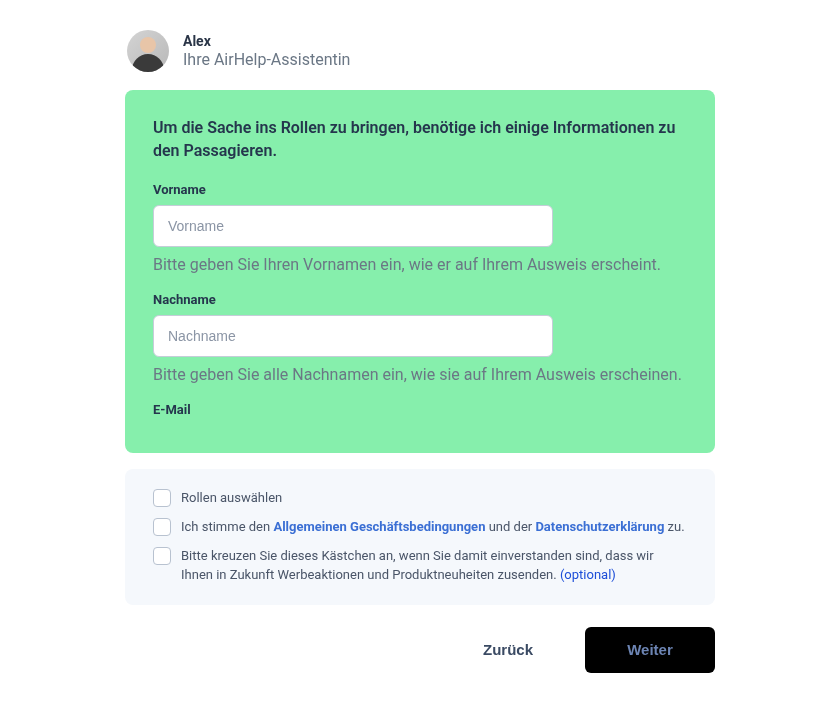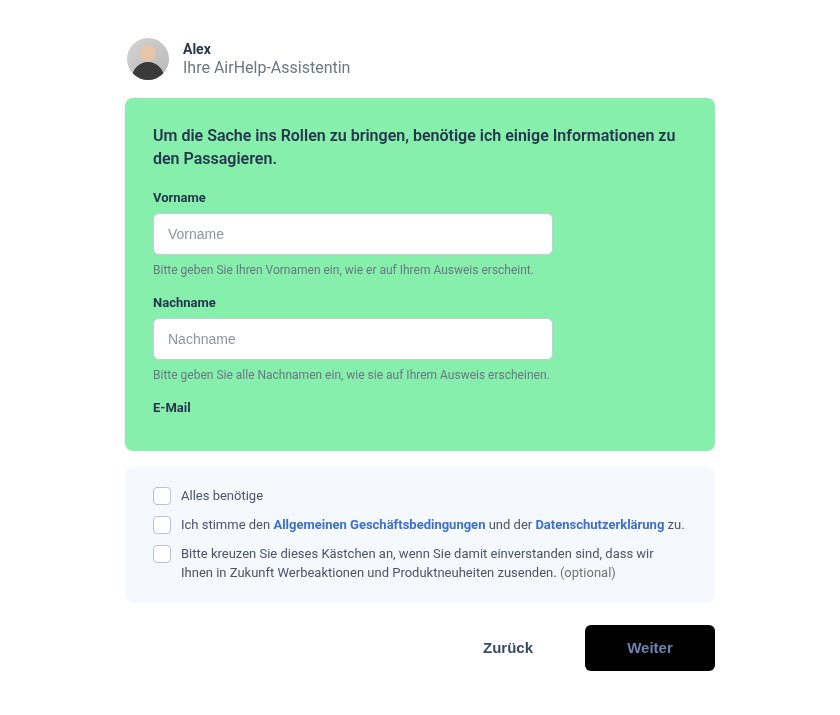--- a/index.html
+++ b/index.html
@@ -9,21 +9,21 @@
     }
     body {
       font-family: -apple-system, BlinkMacSystemFont, 'Segoe UI', Roboto, Helvetica, Arial, sans-serif;
       background: #ffffff;
       color: #1e2a3a;
       width: 840px;
       padding: 30px 0;
     }
     .container {
       max-width: 590px;
-      margin: 8px auto;
+      margin: 0 auto;
     }
     .assistant-header {
       display: flex;
       align-items: center;
       gap: 14px;
       margin-bottom: 18px;
       padding-left: 2px;
     }
     .avatar {
       width: 42px;
@@ -101,21 +101,21 @@
       padding: 0 14px;
       font-size: 14px;
       color: #2a3547;
       background: #fff;
       outline: none;
     }
     .form-input::placeholder {
       color: #8b95a5;
     }
     .form-hint {
-      font-size: 12px;
+      font-size: 16px;
       color: #6b7785;
       margin-top: 8px;
     }
     .consent-card {
       background: #f5f8fc;
       border-radius: 8px;
       padding: 20px 28px;
     }
     .consent-row {
       display: flex;
@@ -147,21 +147,21 @@
     .consent-text {
       flex: 1;
     }
     .link {
       color: #3b6fd4;
       text-decoration: none;
       cursor: pointer;
       font-weight: bold;
     }
     .optional {
-      color: #737373;
+      color: #1d4ed8;
     }
     .button-row {
       display: flex;
       justify-content: flex-end;
       gap: 12px;
       margin-top: 22px;
     }
     .btn {
       min-width: 130px;
       height: 46px;
@@ -211,21 +211,21 @@
     </div>
 
     <div class="form-group">
       <label class="form-label">E-Mail</label>
     </div>
   </div>
 
   <div class="consent-card">
     <div class="consent-row">
       <input type="checkbox" class="checkbox" style="">
-      <div class="consent-text">Alles benötige</div>
+      <div class="consent-text">Rollen auswählen</div>
     </div>
     <div class="consent-row">
       <input type="checkbox" class="checkbox" style="">
       <div class="consent-text">
         <span>Ich stimme den </span><a class="link">Allgemeinen Geschäftsbedingungen</a><span> und der </span><a class="link">Datenschutzerklärung</a><span> zu.</span>
       </div>
     </div>
     <div class="consent-row">
       <input type="checkbox" class="checkbox" style="">
       <div class="consent-text">

